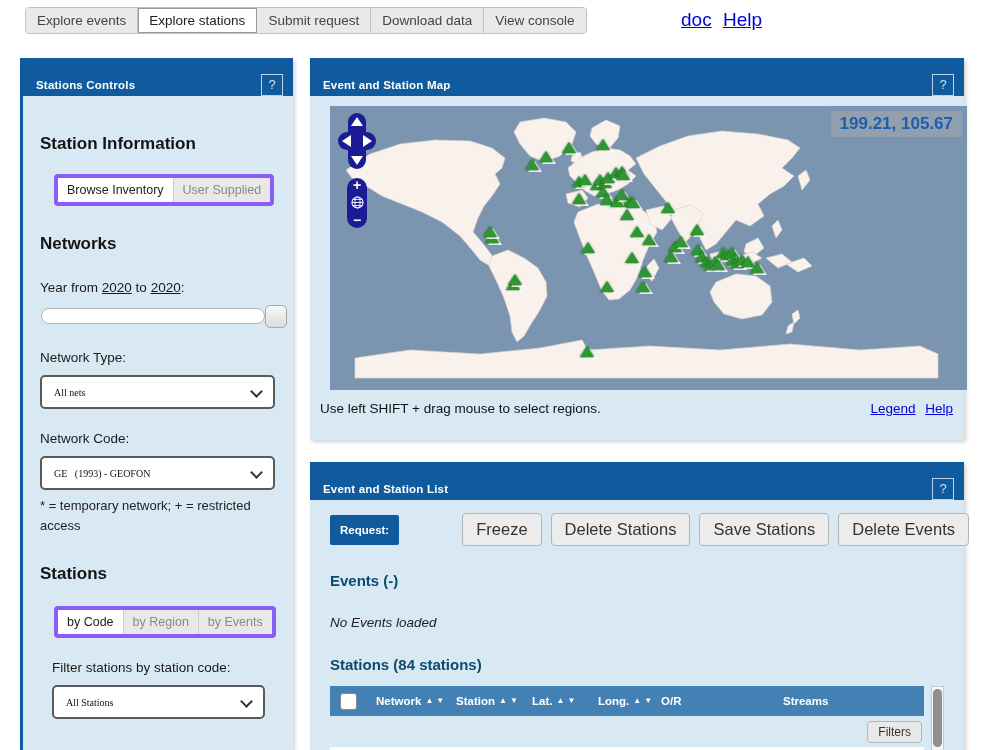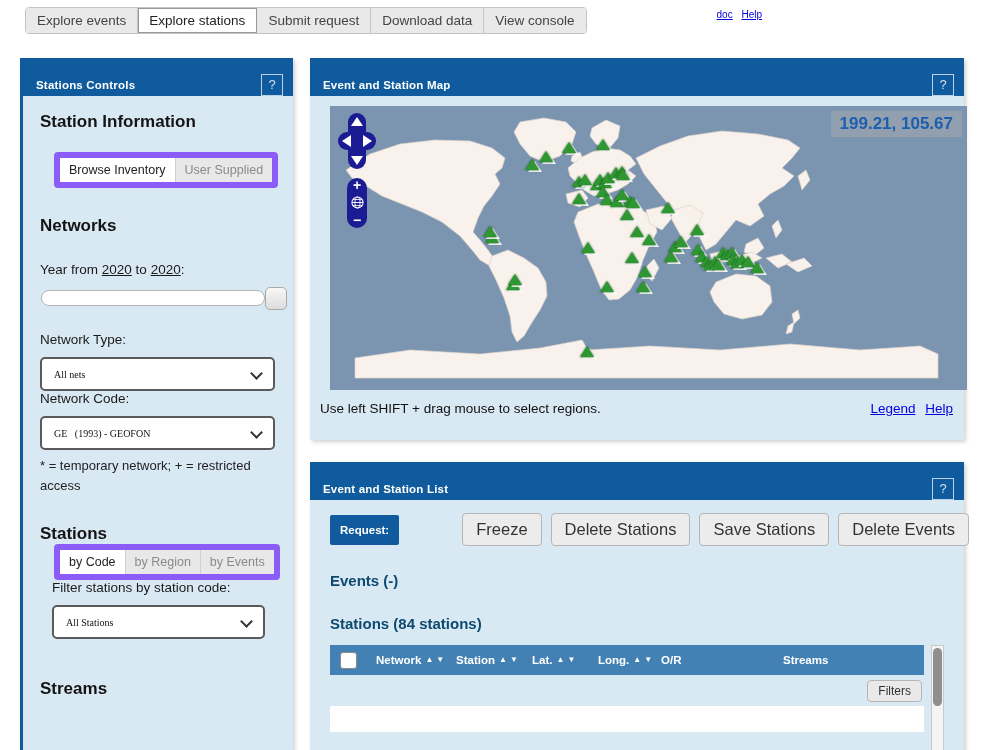--- a/index.html
+++ b/index.html
@@ -5,34 +5,34 @@
   * { box-sizing: border-box; margin: 0; padding: 0; }
   html,body { background:#fff; font-family:"Liberation Sans", sans-serif; }
   .page { position:relative; width:1000px; height:750px; overflow:hidden; background:#fff; }
 
   
   .topnav { position:absolute; left:0; top:0; width:804px; height:42px; }
   .tabs { position:absolute; left:25px; top:7px; display:flex; border-radius:4px; overflow:hidden; border:1px solid #c3c3c3; }
   .tab { padding:5px 11px; font-size:13.5px; color:#444; background:#e9e9e9; border-right:1px solid #c3c3c3; cursor:pointer; white-space:nowrap; }
   .tab:last-child { border-right:none; }
   .tab.active { background:#fff; color:#222; outline:1px solid #9a9a9a; outline-offset:-1px; }
-  .doc-links { position:absolute; right:42px; top:9px; font-size:10px; }
+  .doc-links { position:absolute; right:42px; top:9px; font-size:19px; }
   .doc-links a { color:#0000dd; text-decoration:underline; margin-left:6px; cursor:pointer; }
 
   
   .panel { position:absolute; background:var(--panel-bg); box-shadow:2px 2px 4px rgba(0,0,0,.18); }
   .panel-header { height:38px; background:var(--accent); color:#fff; display:flex; align-items:center; justify-content:space-between; padding:15px 10px 0 13px; }
   .panel-title { font-size:11.5px; font-weight:bold; letter-spacing:.2px; }
   .help-btn { width:22px; height:22px; border:1px solid #bcd2e8; color:#cfe0ee; font-size:13px; display:flex; align-items:center; justify-content:center; background:transparent; cursor:pointer; }
 
   
   #stations-controls { left:20px; top:58px; width:273px; height:692px; border-left:3px solid var(--accent); }
   .sc-body { padding:16px 18px 0 17px; }
   .h-big { font-size:17px; font-weight:bold; color:#141414; }
-  .toggle-group { display:flex; border-radius:4px; overflow:hidden; border:6px solid #8b5cf6; width:max-content; background:#e8e8e8;justify-content:space-between; }
+  .toggle-group { display:flex; border-radius:4px; overflow:hidden; border:4px solid #8b5cf6; width:max-content; background:#e8e8e8;justify-content:space-between; }
   .toggle-btn { font-size:12.5px; padding:5px 9px; color:#8a8a8a; background:#e8e8e8; border-right:1px solid #cfcfcf; cursor:pointer; white-space:nowrap; }
   .toggle-btn:last-child { border-right:none; }
   .toggle-btn.active { background:#fff; color:#222; }
   .label { font-size:13.5px; color:#1a1a1a; }
   .year-link { text-decoration:underline; cursor:pointer; }
   .slider { position:relative; margin:13px 2px 0 1px; height:16px; width:224px; background:#fff; border:1px solid #b3b3b3; border-radius:9px; cursor:pointer; }
   .slider-handle { position:absolute; right:-23px; top:-4px; width:22px; height:23px; background:linear-gradient(#f8f8f8,#dcdcdc); border:1px solid #a8a8a8; border-radius:5px; cursor:pointer; }
   .fake-select { position:relative; background:#fff; border:2px solid #5a5a5a; border-radius:5px; height:34px; display:flex; align-items:center; padding:0 30px 0 12px; cursor:pointer; }
   .fake-select .val { font-family:Liberation Serif, serif; font-size:10px; color:#111; white-space:pre; overflow:hidden; }
   .chev { position:absolute; right:12px; top:10px; width:9px; height:9px; border-right:2.5px solid #333; border-bottom:2.5px solid #333; transform:rotate(45deg); }
@@ -73,21 +73,21 @@
   .stations-table { width:594px; }
   .thead { display:grid; grid-template-columns:46px 80px 76px 66px 63px 122px auto; align-items:center; background:var(--table-head); height:30px; color:#fff; }
   .th { font-size:11.5px; font-weight:bold; display:flex; align-items:center; gap:4px; }
   .sort { display:flex; gap:3px; }
   .sort span { font-size:8px; line-height:8px; cursor:pointer; }
   .hdr-checkbox { width:17px; height:17px; background:#fff; border:1px solid #8a8a8a; border-radius:3px; margin-left:10px; cursor:pointer; }
   .filters-row { display:flex; justify-content:flex-end; padding:5px 2px 4px 0; }
   .filters-btn { background:#e9e9e9; border:1px solid #b5b5b5; border-radius:4px; font-size:12px; color:#333; padding:3px 10px; cursor:pointer; }
   .station-row { display:flex; align-items:flex-start; background:#fff; height:26px; padding:4px 0 0 10px; }
   .vscroll { position:absolute; right:0; top:0; width:13px; height:300px; background:#f4f4f4; border:1px solid #c9c9c9; cursor:pointer; }
-  .vscroll-thumb { position:absolute; left:1px; top:2px; width:9px; height:58px; background:#8f8f8f; border-radius:5px; cursor:grab; }.mt10{margin-top:10px}.mt20{margin-top:20px}.mt22{}.mt26{margin-top:26px}
+  .vscroll-thumb { position:absolute; left:1px; top:2px; width:9px; height:58px; background:#8f8f8f; border-radius:5px; cursor:grab; }.mt10{margin-top:10px}.mt20{margin-top:20px}.mt22{margin-top:22px}.mt26{margin-top:26px}
   .mt28{margin-top:28px}.mt40{margin-top:40px}
   .indent{margin-left:12px}.center-ish{margin-left:14px}
 </style>
 </head>
 <body>
 
 <div class="page">
 
   <div class="topnav">
     <div class="tabs">
@@ -450,20 +450,21 @@
         <button class="request-btn">Request:</button>
         <div class="big-btns">
           <button class="big-btn">Freeze</button>
           <button class="big-btn">Delete Stations</button>
           <button class="big-btn">Save Stations</button>
           <button class="big-btn">Delete Events</button>
         </div>
       </div>
 
       <div class="h-section mt26">Events (-)</div>
+      <div class="empty-note mt26">No Events loaded</div>
       <div class="h-section mt26">Stations (84 stations)</div>
 
       <div class="table-region">
         <div class="stations-table">
           <div class="thead">
             <div class="hdr-checkbox"></div>
             <div class="th">
               <span>Network</span>
               <span class="sort">
                   <span>▲</span>

